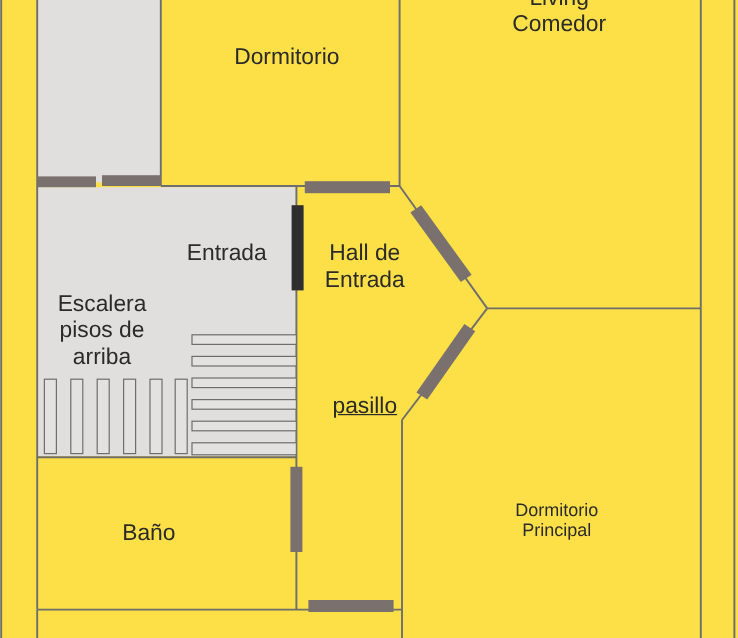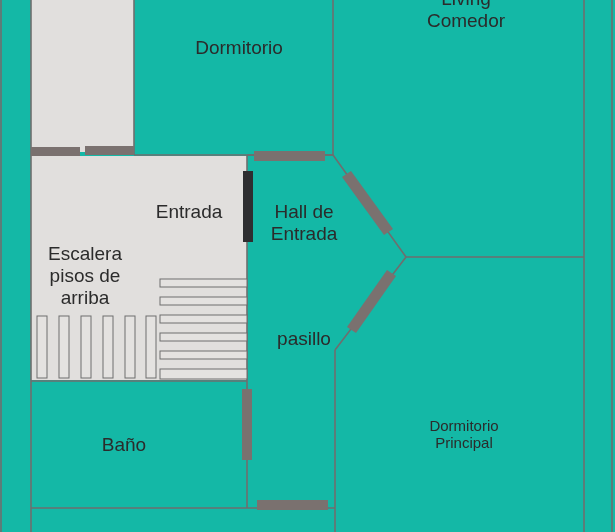--- a/index.html
+++ b/index.html
@@ -1,21 +1,21 @@
 <!DOCTYPE html>
 <html><head>
 <meta charset="utf-8">
 <style>
   html, body { margin: 0; padding: 0; background: #fdfdfd; }
   #plan {
     position: relative;
     width: 615px;
     height: 532px;
     overflow: hidden;
-    background: #14b8a6;
+    background: #fde047;
     font-family: "Liberation Sans", sans-serif;
     color: #2b2b2b;
   }
   #plan svg { position: absolute; left: 0; top: 0; }
   .label {
     position: absolute;
     text-align: center;
     line-height: 1.15;
     white-space: nowrap;
     transform: translateX(-50%);
@@ -108,21 +108,21 @@
     <div>Hall de</div>
     <div>Entrada</div>
   </div>
 
   <div class="label lg" style="left:85px; top:243px;text-align:center;">
     <div>Escalera</div>
     <div>pisos de</div>
     <div>arriba</div>
   </div>
 
-  <div class="label lg" style="left:304px; top:328px;">
+  <div class="label lg" style="left:304px; top:328px;text-decoration:underline;">
     <div>pasillo</div>
   </div>
 
   <div class="label lg" style="left:124px; top:434px;">
     <div>Baño</div>
   </div>
 
   <div class="label sm" style="left:464px; top:417px;">
     <div>Dormitorio</div>
     <div>Principal</div>

